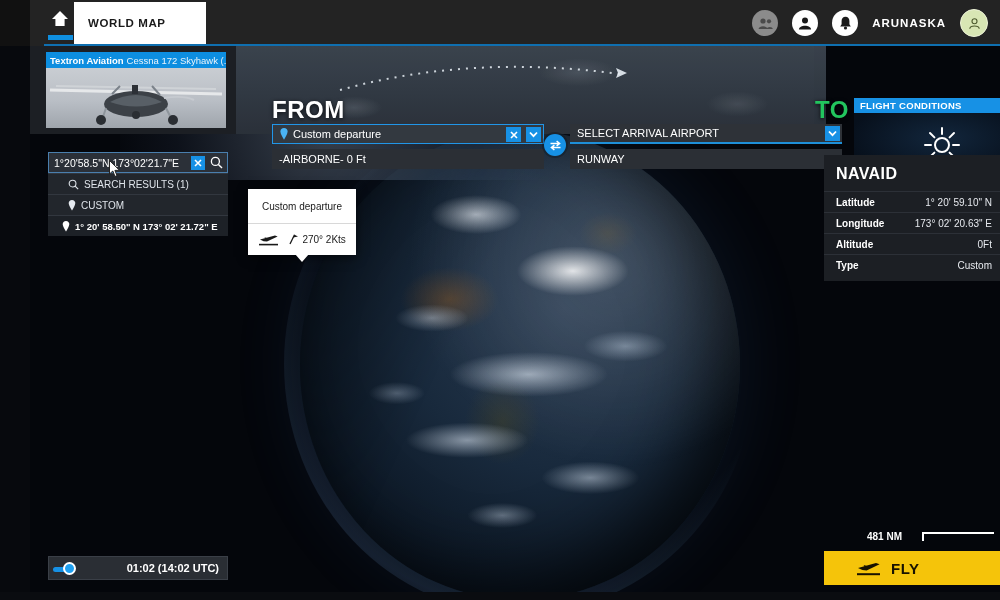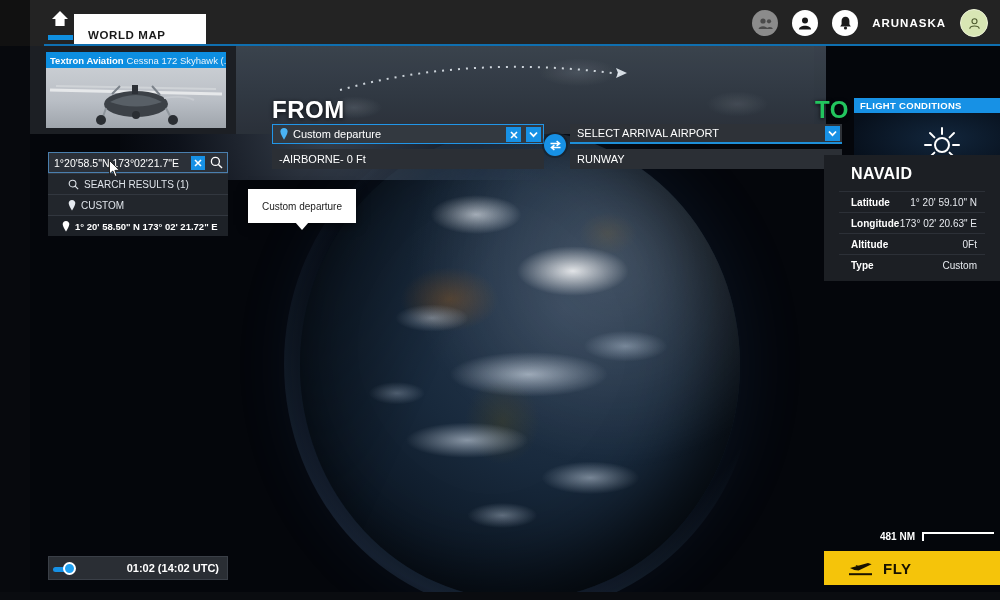--- a/index.html
+++ b/index.html
@@ -70,21 +70,21 @@
 
   
   .topbar { position:absolute; left:0; top:0; width:1000px; height:46px; background:#232323; }
   .topbar-edge { position:absolute; left:0; top:0; width:30px; height:46px; background:#111; }
   .home-btn { position:absolute; left:46px; top:10px; width:28px; height:30px; cursor:pointer; }
   .home-ico { display:block; margin:0 auto; }
   .home-underline { position:absolute; left:2px; bottom:0; width:25px; height:5px; background:#0f8fe0; }
   .tab-worldmap {
     position:absolute; left:74px; top:2px; width:132px; height:42px;
     background:#fff; color:#1a1a1a; font-size:11.5px; font-weight:bold;
-    letter-spacing:.6px; display:flex; align-items:center; padding-left:14px; cursor:pointer;margin-top:12px;
+    letter-spacing:.6px; display:flex; align-items:center; padding-left:14px; cursor:pointer;
   }
   .tb-icons { position:absolute; right:6px; top:0; height:46px; display:flex; align-items:center; gap:14px; }
   .circ { width:26px; height:26px; border-radius:50%; display:flex; align-items:center; justify-content:center; cursor:pointer; }
   .circ.grey { background:#8b8b8b; }
   .circ.white { background:#fff; }
   .uname { color:#fff; font-size:11.5px; font-weight:bold; letter-spacing:1px; }
   .avatar { width:28px; height:28px; border-radius:50%; background:#d8e6b4; border:1px solid #eef4d8;
             display:flex; align-items:center; justify-content:center; margin-right:6px; cursor:pointer; }
   .blue-rule { position:absolute; left:44px; top:44px; width:956px; height:2px; background:#0f6fb0; }
 
@@ -147,33 +147,33 @@
 
   
   .tooltip { position:absolute; left:248px; top:189px; width:108px; background:#fff; box-shadow:0 2px 10px rgba(0,0,0,.55); }
   .tt-title { height:34px; display:flex; align-items:center; justify-content:center; color:#1a1a1a; font-size:10px; }
   .tt-body { height:32px; border-top:1px solid #d8d8d8; display:flex; align-items:center; justify-content:space-around; padding:0 6px; }
   .tt-wind { color:#1a1a1a; font-size:10px; display:flex; align-items:center; gap:3px; }
   .tt-tail { position:absolute; left:50%; bottom:-7px; margin-left:-7px; width:0; height:0;
              border-left:7px solid transparent; border-right:7px solid transparent; border-top:8px solid #fff; }
 
   
-  .navaid { position:absolute; left:824px; top:155px; width:176px; background:#1c1f24; padding:8px 15px 6px; }
+  .navaid { position:absolute; left:824px; top:155px; width:176px; background:#1c1f24; padding:8px 0 6px; }
   .nv-title { color:#fff; font-size:16px; font-weight:bold; padding:2px 0 8px 12px; letter-spacing:.4px; }
   .nv-row { height:21px; display:flex; align-items:center; justify-content:space-between;
             padding:0 8px 0 12px; border-top:1px solid #2c3037; }
   .nv-k { color:#fff; font-size:10px; font-weight:bold; }
   .nv-v { color:#e6e9ee; font-size:10px; }
 
   
-  .scale { position:absolute; right:6px; top:531px; display:flex; align-items:center; gap:7px; }
+  .scale { position:absolute; right:6px; top:531px; display:flex; align-items:center; gap:20px; }
   .scale-txt { color:#fff; font-size:10px; font-weight:bold; }
   .scale-bar { width:72px; height:9px; border-left:2px solid #fff; border-top:2px solid #fff; }
   .fly { position:absolute; left:824px; top:551px; width:176px; height:34px; background:#f5c40a;
-         display:flex; align-items:center; gap:9px; padding-left:24px; cursor:pointer; }
+         display:flex; align-items:center; gap:9px; padding-left:32px; cursor:pointer; }
   .fly-txt { color:#181200; font-size:15px; font-weight:bold; letter-spacing:.5px; }
 
   
   .timebar { position:absolute; left:48px; top:556px; width:180px; height:24px; background:#2a2e34; border:1px solid #3a3f47;
              display:flex; align-items:center; justify-content:flex-end; padding-right:8px; cursor:pointer; }
   .time-txt { color:#fff; font-size:11px; font-weight:bold; }
   .slider-track { position:absolute; left:4px; top:10px; width:18px; height:5px; background:#1791e5; border-radius:3px; }
   .slider-knob { position:absolute; left:14px; top:5px; width:13px; height:13px; border-radius:50%;
                  background:#1fa0f0; border:2px solid #fff; cursor:grab; }
 
@@ -366,20 +366,34 @@
       <span>1° 20' 58.50" N 173° 02' 21.72" E</span>
     </div>
   </div>
 
   <svg class="cursor" viewBox="0 0 12 18">
     <path d="M0.5 0.5 L0.5 14 L3.8 11 L6 16.5 L8 15.6 L5.9 10.4 L10.5 10.3 Z" fill="#fff" stroke="#222" stroke-width="1"></path>
   </svg>
 
   <div class="tooltip">
     <div class="tt-title">Custom departure</div>
+    <div class="tt-body">
+      <svg width="22" height="15" viewBox="0 0 22 15">
+        <path d="M2 7.6 L17 3.6 L19.6 4.6 L9 9.4 L5.6 9.2 Z" fill="#1a1a1a"></path>
+        <path d="M6.5 5.2 L10.6 6.4 L8.4 8.6 Z" fill="#1a1a1a"></path>
+        <path d="M1 12.6 H20" stroke="#1a1a1a" stroke-width="1.6"></path>
+      </svg>
+      <span class="tt-wind">
+        <svg width="11" height="11" viewBox="0 0 11 11">
+          <path d="M2 10 L6.5 0.8" stroke="#1a1a1a" stroke-width="1.3"></path>
+          <path d="M6.5 0.8 L10 2.6 L5.3 3.4 Z" fill="#1a1a1a"></path>
+        </svg>
+        <span>270° 2Kts</span>
+      </span>
+    </div>
     <div class="tt-tail"></div>
   </div>
 
   <div class="navaid">
     <div class="nv-title">NAVAID</div>
     <div class="nv-row">
       <span class="nv-k">Latitude</span>
       <span class="nv-v">1° 20' 59.10" N</span>
     </div>
     <div class="nv-row">

